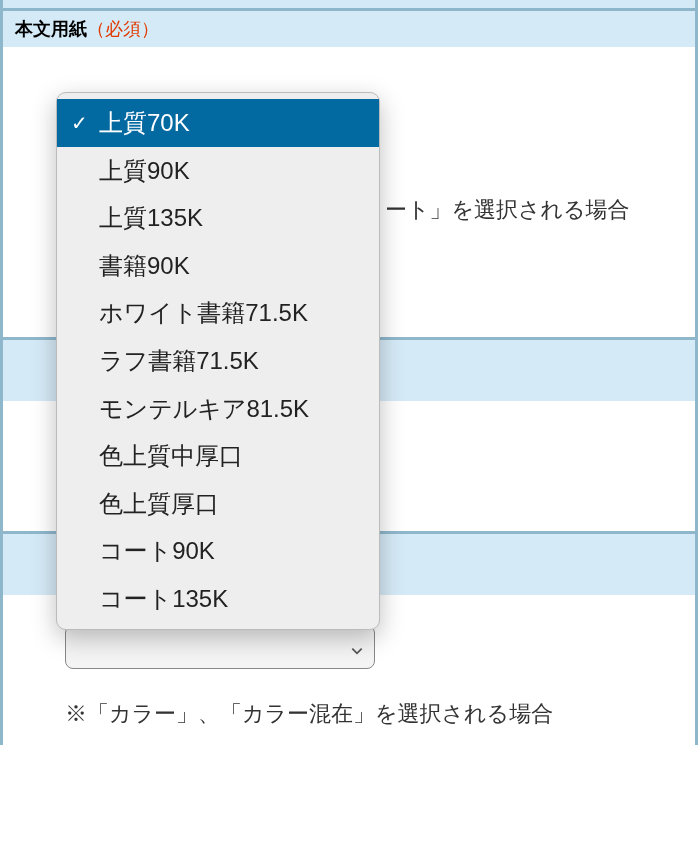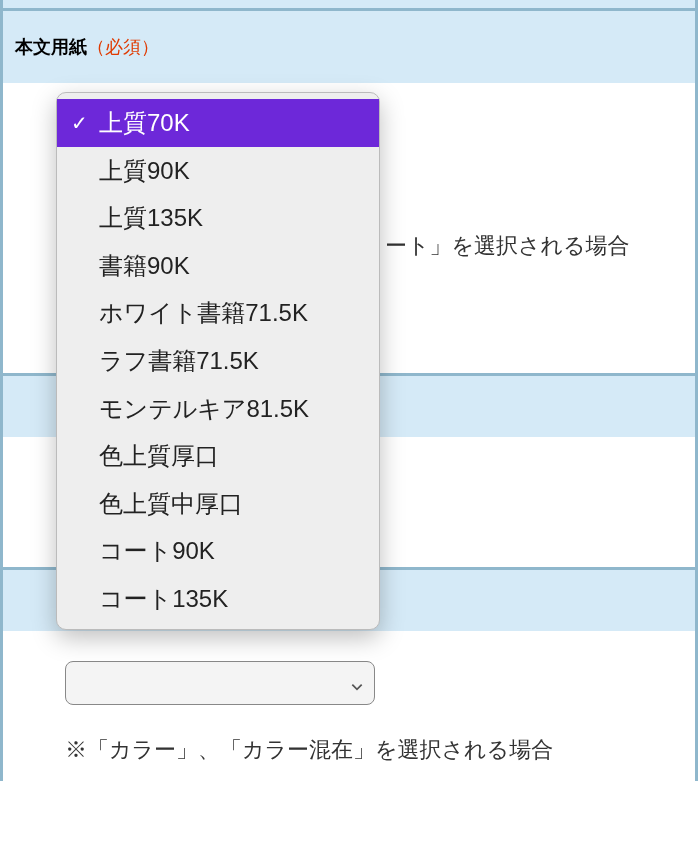--- a/index.html
+++ b/index.html
@@ -14,21 +14,21 @@
       height: 850px;
       overflow: hidden;
       position: relative;
     }
     .container {
       border-left: 3px solid #8fb7cc;
       border-right: 3px solid #8fb7cc;
     }
     .section-header {
       background: #d5eaf7;
-      padding: 24px 12px;
+      padding: 6px 12px;
       border-top: 3px solid #8fb7cc;
       display: flex;
       align-items: center;
     }
     .section-header-label {
       font-size: 18px;
       font-weight: bold;
       color: #000;
     }
     .required {
@@ -101,21 +101,21 @@
     }
     .dropdown-item {
       padding: 4px 16px 4px 42px;
       font-size: 24px;
       color: #222;
       position: relative;
       cursor: default;
       line-height: 1.65;
     }
     .dropdown-item.selected {
-      background: #6d28d9;
+      background: #0369a1;
       color: #fff;
     }
     .dropdown-item.selected::before {
       content: "✓";
       position: absolute;
       left: 14px;
       top: 50%;
       transform: translateY(-50%);
       font-size: 20px;
       color: #fff;
@@ -185,17 +185,17 @@
 </div>
 
 <div class="dropdown-list" id="dropdown-list">
     <div class="dropdown-item selected">上質70K</div>
     <div class="dropdown-item">上質90K</div>
     <div class="dropdown-item">上質135K</div>
     <div class="dropdown-item">書籍90K</div>
     <div class="dropdown-item">ホワイト書籍71.5K</div>
     <div class="dropdown-item">ラフ書籍71.5K</div>
     <div class="dropdown-item">モンテルキア81.5K</div>
+    <div class="dropdown-item">色上質中厚口</div>
     <div class="dropdown-item">色上質厚口</div>
-    <div class="dropdown-item">色上質中厚口</div>
     <div class="dropdown-item">コート90K</div>
     <div class="dropdown-item">コート135K</div>
   </div>
 
 </body></html>

